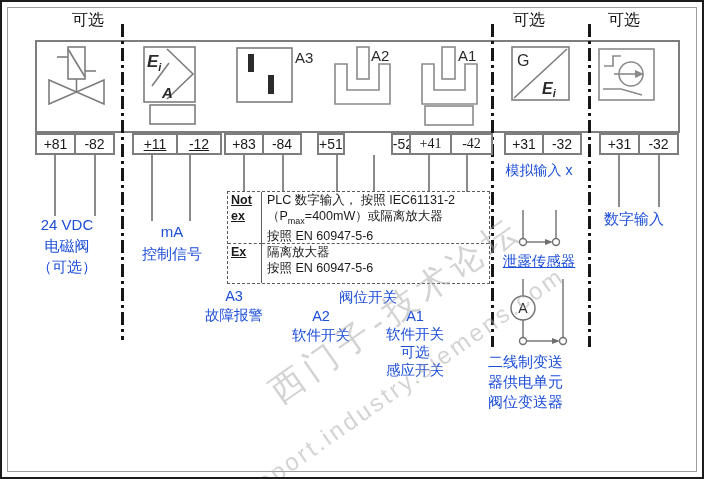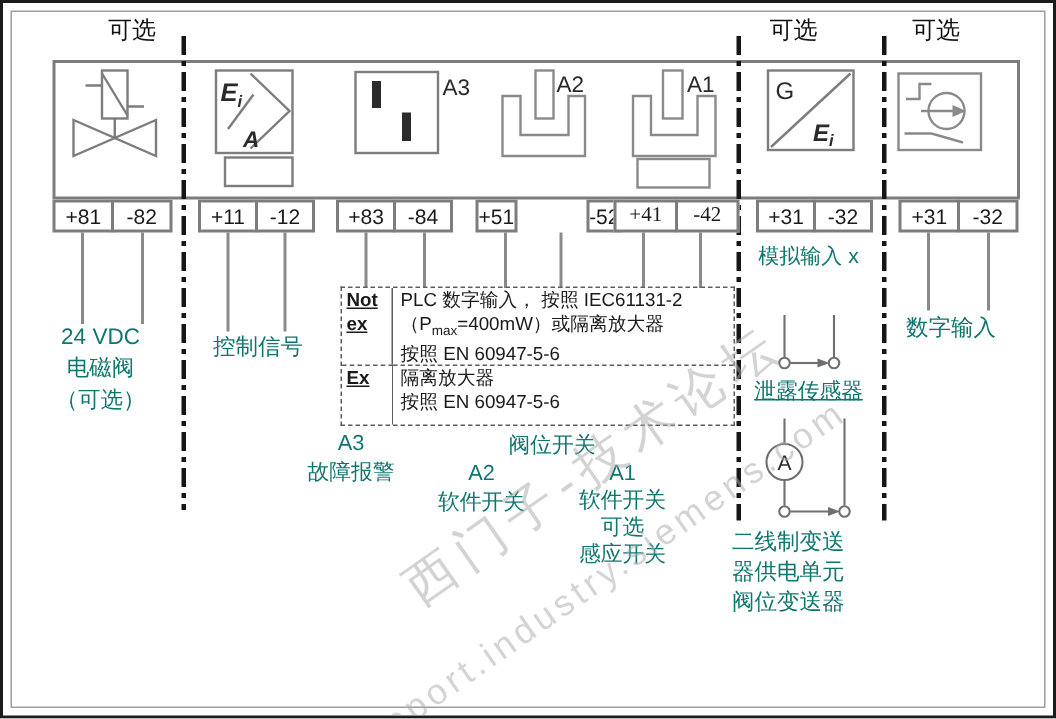--- a/index.html
+++ b/index.html
@@ -10,21 +10,21 @@
   }
   .innerframe{position:absolute;left:5px;top:5px;right:5px;bottom:5px;border:1px solid #9d9d9d;pointer-events:none;}
   .mainbox{position:absolute;left:33px;top:38px;width:645px;height:93px;border:2px solid #7d7d7d;box-sizing:border-box;}
   .opt{position:absolute;top:8px;font-size:16px;text-align:center;width:56px;color:#111;}
   .vline{position:absolute;width:3px;
     background:repeating-linear-gradient(to bottom,#161616 0px,#161616 13px,transparent 13px,transparent 17px,#161616 17px,#161616 20px,transparent 20px,transparent 24px);}
   .tpair{position:absolute;top:131px;height:22px;display:flex;}
   .tbox{flex:1;border:2px solid #7d7d7d;background:#fff;box-sizing:border-box;display:flex;align-items:center;justify-content:center;font-size:14px;color:#1a1a1a;}
   .tbox + .tbox{margin-left:-2px;}
   .cline{position:absolute;width:2px;background:#8a8a8a;}
-  .tb{position:absolute;text-align:center;font-size:15px;line-height:20px;color:#0f766e;}
+  .tb{position:absolute;text-align:center;font-size:15px;line-height:20px;color:#1d4ed8;}
   .specbox{position:absolute;left:225px;top:189px;width:263px;height:93px;border:1px dashed #5d5d5d;box-sizing:border-box;display:grid;grid-template-columns:34px 1fr;grid-template-rows:51px 1fr;font-size:12.5px;line-height:15.5px;background:rgba(255,255,255,0.0);}
   .spec-key{border-right:1px solid #5d5d5d;padding:1px 2px 0 3px;font-weight:bold;text-decoration:underline;}
   .spec-val{padding:1px 0 0 5px;}
   .spec-row2{border-top:1px dashed #5d5d5d;}
   .icon-svg{position:absolute;overflow:visible;}
   .wm{position:absolute;white-space:nowrap;color:#a9a9a9;opacity:.5;transform:rotate(-35deg);pointer-events:none;z-index:6;}
   .caption{position:absolute;left:12px;top:445px;font-size:15px;font-style:italic;color:#222;}
   sub{font-size:9px;}
 </style>
 </head>
@@ -99,21 +99,21 @@
     <circle cx="629" cy="72" r="12"></circle>
     <line x1="612" y1="72" x2="638" y2="72"></line>
     <polygon points="633,68 642,72 633,76" fill="#8a8a8a" stroke="none"></polygon>
     <polyline points="601,87 619,87 640,93"></polyline>
   </svg>
 
   <div class="tpair" style="left:33px;width:80px;">
     <div class="tbox">+81</div>
     <div class="tbox">-82</div>
   </div>
-  <div class="tpair" style="left:130px;width:78px;">
+  <div class="tpair" style="left:130px;width:90px;text-decoration:underline;">
     <div class="tbox">+11</div>
     <div class="tbox">-12</div>
   </div>
   <div class="tpair" style="left:222px;width:78px;">
     <div class="tbox">+83</div>
     <div class="tbox">-84</div>
   </div>
   <div class="tpair" style="left:315px;width:77px;gap:48px;">
     <div class="tbox">+51</div>
     <div class="tbox">-52</div>
@@ -144,20 +144,21 @@
   <div class="cline" style="left:616px;top:153px;height:52px;"></div>
   <div class="cline" style="left:656px;top:153px;height:52px;"></div>
 
   <div class="tb" style="left:15px;top:212px;width:100px;line-height:21px;">
     <div>24 VDC</div>
     <div>电磁阀</div>
     <div>（可选）</div>
   </div>
 
   <div class="tb" style="left:128px;top:219px;width:84px;line-height:22px;">
+    <div>mA</div>
     <div>控制信号</div>
   </div>
 
   <div class="specbox">
     <div class="spec-key">
       <div>Not</div>
       <div>ex</div>
     </div>
     <div class="spec-val">
       <div>PLC 数字输入， 按照 IEC61131-2</div>

